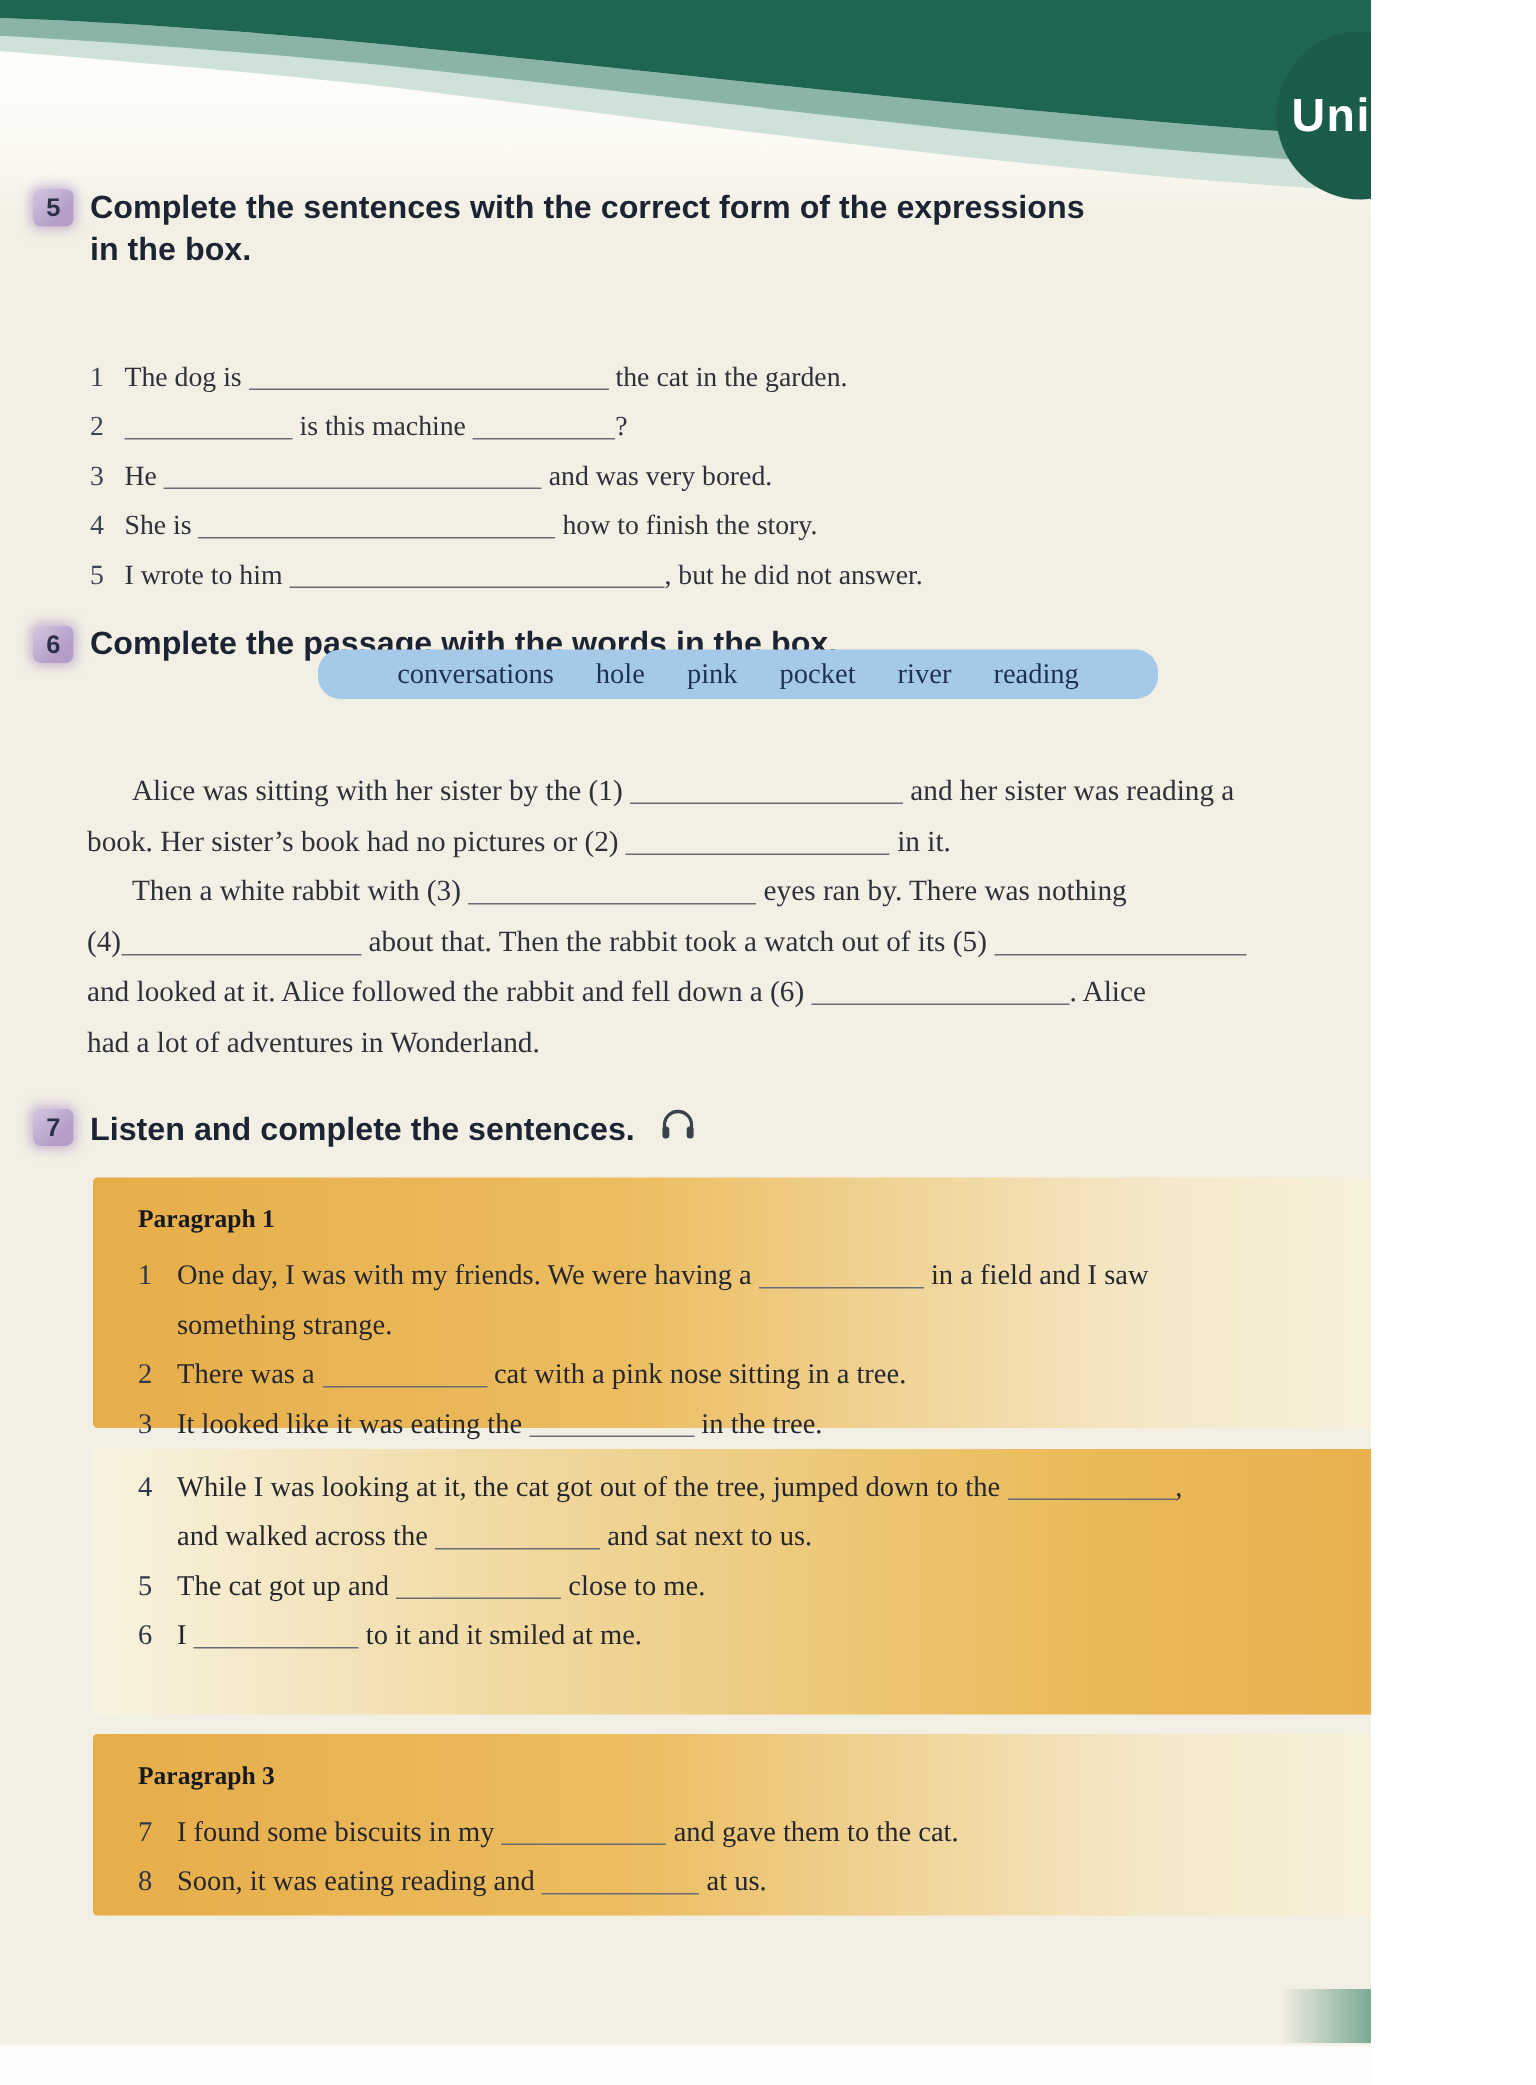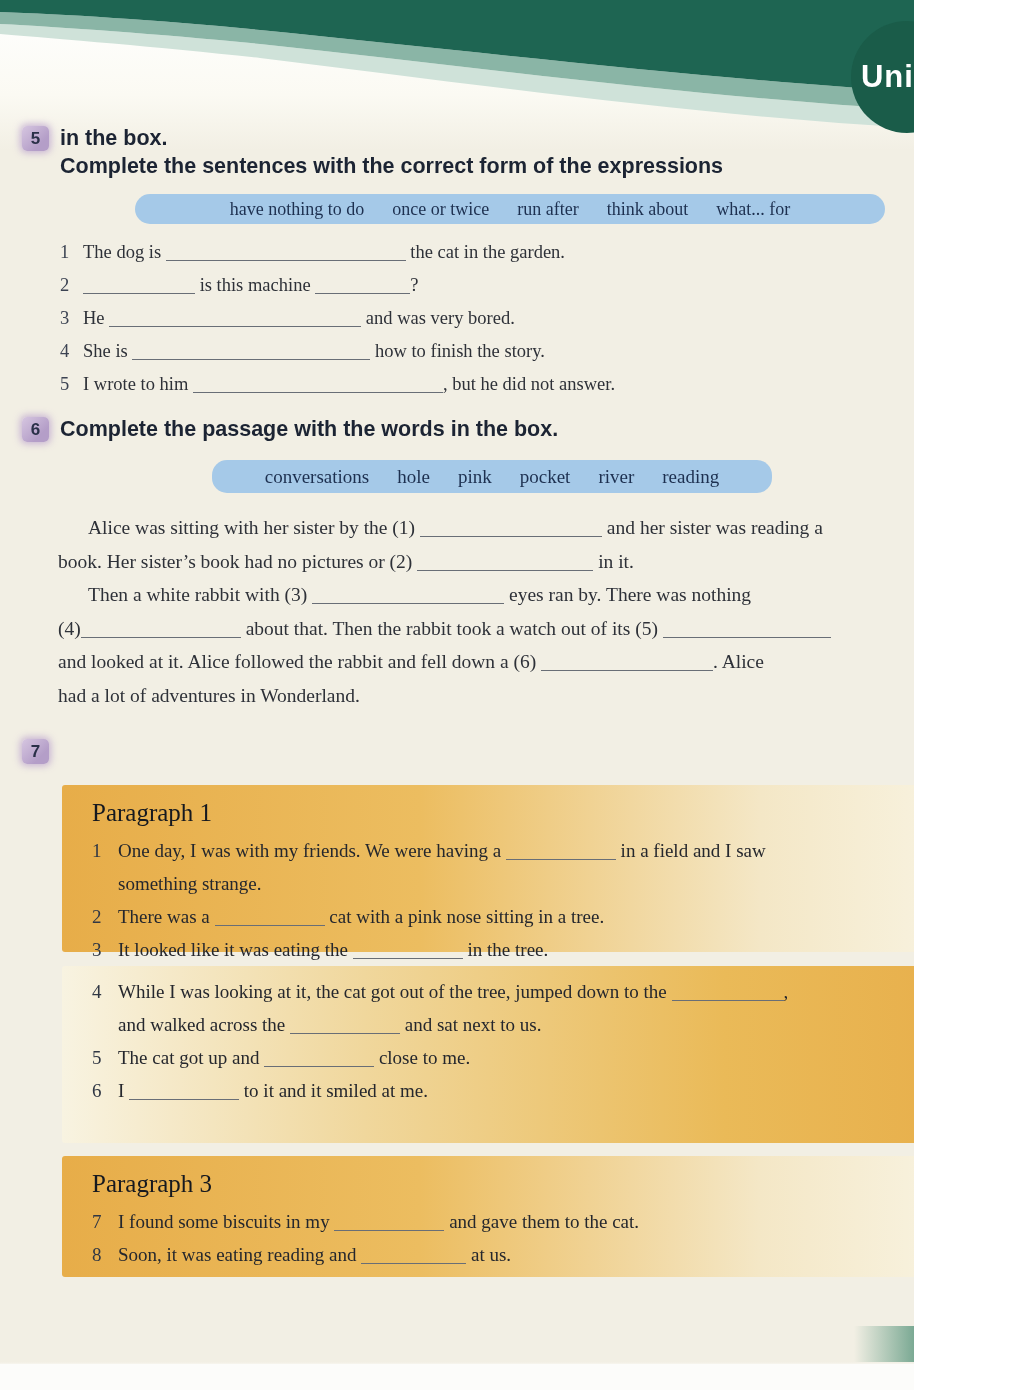--- a/index.html
+++ b/index.html
@@ -27,40 +27,40 @@
   .ex5-head{top:124px;left:22px;width:860px;}
   .ex6-head{top:415px;left:22px;width:760px;}
   .ex7-head{top:737px;left:22px;width:620px;}
   .head-with-icon{display:flex;align-items:center;gap:16px;}
 
   .wordbox{position:absolute;background:var(--wordbox-blue);border-radius:15px;
     display:flex;justify-content:center;align-items:center;
     color:var(--wordbox-text);font-size:18px;}
   .wordbox .word{margin:0 14px;white-space:nowrap;}
   .wordbox5{top:194px;left:135px;width:750px;height:30px;}
-  .wordbox6{top:460px;left:212px;width:560px;height:33px;font-size:19px;}
+  .wordbox6{top:433px;left:212px;width:560px;height:33px;font-size:19px;}
 
   .sent-list{position:absolute;top:236px;left:60px;width:930px;font-size:18.5px;}
   .sent-row{display:flex;line-height:33px;}
   .sent-num{width:23px;flex:0 0 auto;color:#3c4352;}
   .sent-body{flex:1;white-space:nowrap;}
 
   .blank{display:inline-block;height:2px;border-bottom:1.7px solid var(--blank-line);vertical-align:-3px;}
 
   .passage{position:absolute;top:511px;left:58px;width:914px;font-size:19.5px;line-height:33.5px;}
   .pass-line{white-space:nowrap;}
   .pass-line.indent{padding-left:30px;}
 
   .hp-icon{display:inline-block;vertical-align:middle;}
 
   .para-box{position:absolute;border-radius:3px;padding:9px 0 0 30px;
     font-size:19px;line-height:33px;color:#25272d;box-sizing:border-box;}
   .para-box.orange-to-cream{background:linear-gradient(90deg,#e7ad49 0%,#ecbd60 40%,#f4e7c6 78%,#f8f3e1 100%);}
   .para-box.cream-to-orange{background:linear-gradient(90deg,#f8f3e1 0%,#f0d79c 32%,#eaba58 70%,#e7ad49 100%);}
-  .para-title{font-weight:400;font-size:25px;margin:2px 0 5px;color:#16191f;}
+  .para-title{font-weight:700;font-size:17px;margin:2px 0 5px;color:#16191f;}
   .para-item{display:flex;}
   .item-num{width:26px;flex:0 0 auto;color:#303744;}
   .item-lines{flex:1;}
   .item-line{white-space:nowrap;}
   .para1{top:785px;left:62px;width:895px;height:167px;}
   .para2{top:966px;left:62px;width:946px;height:177px;}
   .para3{top:1156px;left:62px;width:893px;height:121px;}
 
   .footer-band{position:absolute;top:1326px;left:854px;width:170px;height:36px;
     background:linear-gradient(90deg,rgba(84,140,118,0) 0%,#6ba089 40%,var(--footer-green) 100%);
@@ -81,31 +81,24 @@
     <rect class="corner-white" x="952" y="0" width="72" height="56"></rect>
     <g>
       <circle class="unit-circle" cx="907" cy="77" r="56"></circle>
       <text class="unit-text" x="907" y="87" text-anchor="middle">Unit 3</text>
     </g>
   </svg>
 
   <div class="ex-head ex5-head">
     <span class="badge">5</span>
     <h2>
+      <span style="display:block">Complete the sentences with the correct form of the expressions</span>
       <span style="display:block">in the box.</span>
-      <span style="display:block">Complete the sentences with the correct form of the expressions</span>
     </h2>
   </div>
-  <div class="wordbox wordbox5" id="wb5">
-      <span class="word">have nothing to do</span>
-      <span class="word">once or twice</span>
-      <span class="word">run after</span>
-      <span class="word">think about</span>
-      <span class="word">what... for</span>
-    </div>
   <div class="sent-list" id="ex5list">
       <div class="sent-row">
         <span class="sent-num">1</span>
         <span class="sent-body"><span class="t">The dog is </span><span class="blank" style="width: 240px;"></span><span class="t"> the cat in the garden.</span></span>
       </div>
       <div class="sent-row">
         <span class="sent-num">2</span>
         <span class="sent-body"><span class="blank" style="width: 112px;"></span><span class="t"> is this machine </span><span class="blank" style="width: 95px;"></span><span class="t">?</span></span>
       </div>
       <div class="sent-row">
@@ -138,20 +131,30 @@
       <div class="pass-line indent"><span class="t">Alice was sitting with her sister by the (1) </span><span class="blank" style="width: 182px;"></span><span class="t"> and her sister was reading a</span></div>
       <div class="pass-line"><span class="t">book. Her sister’s book had no pictures or (2) </span><span class="blank" style="width: 176px;"></span><span class="t"> in it.</span></div>
       <div class="pass-line indent"><span class="t">Then a white rabbit with (3) </span><span class="blank" style="width: 192px;"></span><span class="t"> eyes ran by. There was nothing</span></div>
       <div class="pass-line"><span class="t">(4)</span><span class="blank" style="width: 160px;"></span><span class="t"> about that. Then the rabbit took a watch out of its (5) </span><span class="blank" style="width: 168px;"></span></div>
       <div class="pass-line"><span class="t">and looked at it. Alice followed the rabbit and fell down a (6) </span><span class="blank" style="width: 172px;"></span><span class="t">. Alice</span></div>
       <div class="pass-line"><span class="t">had a lot of adventures in Wonderland.</span></div>
     </div>
 
   <div class="ex-head ex7-head">
     <span class="badge">7</span>
+    <h2 class="head-with-icon">
+      <span>Listen and complete the sentences.</span>
+      <span class="hp-icon">
+        <svg width="26" height="24" viewBox="0 0 26 24" aria-hidden="true">
+          <path d="M4,16 v-3 a9,9 0 0 1 18,0 v3" fill="none" stroke="#39414b" stroke-width="2.2" stroke-linecap="round"></path>
+          <rect x="2.6" y="14" width="4.6" height="8" rx="2.2" fill="#39414b"></rect>
+          <rect x="18.8" y="14" width="4.6" height="8" rx="2.2" fill="#39414b"></rect>
+        </svg>
+      </span>
+    </h2>
   </div>
   <div id="paras">
       <div class="para-box para1 orange-to-cream">
         <div class="para-title">Paragraph 1</div>
         <div class="para-item">
           <span class="item-num">1</span>
           <div class="item-lines">
             <div class="item-line"><span class="t">One day, I was with my friends. We were having a </span><span class="blank" style="width: 110px;"></span><span class="t"> in a field and I saw</span></div>
             <div class="item-line"><span class="t">something strange.</span></div>
           </div>

